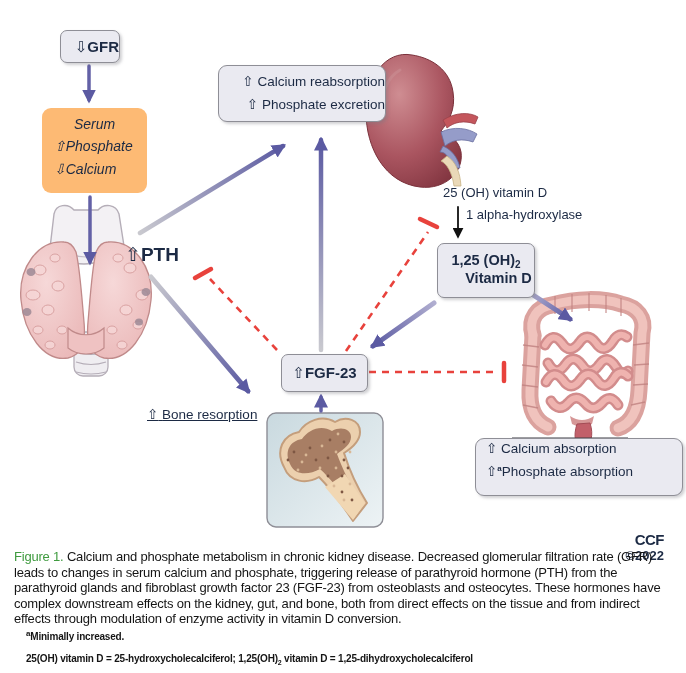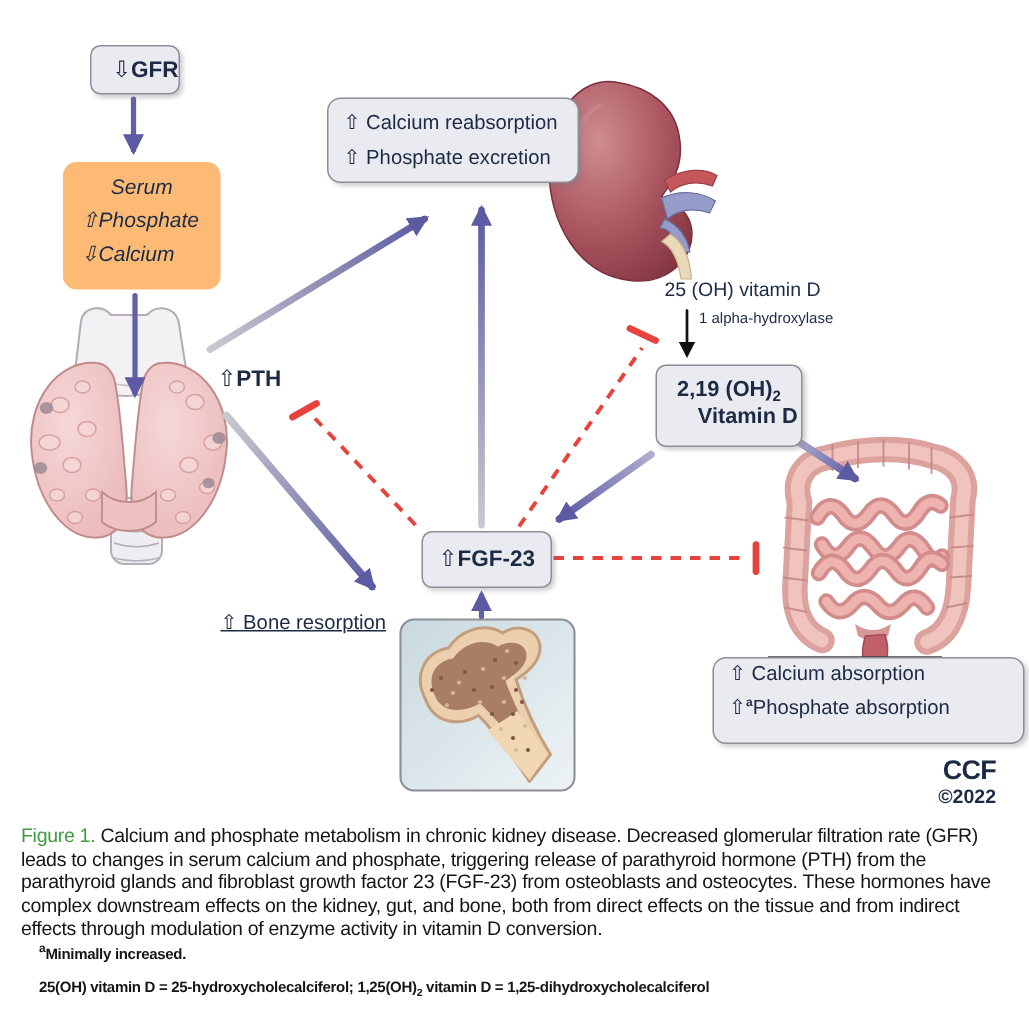--- a/index.html
+++ b/index.html
@@ -13,21 +13,21 @@
   .aru{font-weight:400;}
   .row{white-space:nowrap;}
   sup.sm{font-size:8px;font-weight:700;vertical-align:super;line-height:0;}
   sub.sm{font-size:10px;font-weight:700;vertical-align:-3px;line-height:0;}
   #caption{position:absolute;left:14px;top:549px;width:660px;z-index:2;
            font-size:13px;font-weight:400;letter-spacing:-0.2px;line-height:15.5px;color:#151515;}
   #caption .figlabel{color:#3f9b3f;}
   .footnote{position:absolute;left:26px;z-index:2;font-size:10px;font-weight:700;
             letter-spacing:-0.2px;color:#151515;white-space:nowrap;}
   #credit{position:absolute;left:596px;top:504px;width:68px;text-align:right;z-index:2;line-height:1;}
-  #credit .org{font-size:18px;font-weight:700;letter-spacing:-0.5px;}
+  #credit .org{font-size:15px;font-weight:700;letter-spacing:-0.5px;margin-top:28px;}
   #credit .year{font-size:13px;font-weight:700;margin-top:2px;}
 </style>
 </head>
 <body>
 
 <div id="figure">
 
   <svg id="canvas" width="686" height="545" viewBox="0 0 686 545">
     <defs>
       <marker id="ahp" viewBox="0 0 10 10" refX="7.5" refY="5" markerWidth="14" markerHeight="14" markerUnits="userSpaceOnUse" orient="auto">
@@ -205,41 +205,41 @@
   <div class="dbox noborder" style="left:42px;top:108px;width:105px;height:85px;border-radius:9px;font-size:14px;padding-top:8px;box-sizing:border-box;">
     <div style="text-align:center;">Serum</div>
     <div class="row" style="margin:6px 0 0 12px;">
       <span class="aru">⇧</span><span>Phosphate</span>
     </div>
     <div class="row" style="margin:7px 0 0 12px;">
       <span class="aru">⇩</span><span>Calcium</span>
     </div>
   </div>
 
-  <div class="dbox" style="left:218px;top:65px;width:168px;height:57px;border-radius:9px;font-size:13.5px;padding:7px 0 0 10px;box-sizing:border-box;">
+  <div class="dbox" style="left:218px;top:65px;width:168px;height:57px;border-radius:9px;font-size:13.5px;padding:7px 0 0 10px;box-sizing:border-box;text-align:right;">
     <div class="row">
       <span class="aru">⇧</span>
       <span>Calcium reabsorption</span>
     </div>
     <div class="row" style="margin-top:7px;">
       <span class="aru">⇧</span>
       <span>Phosphate excretion</span>
     </div>
   </div>
 
-  <div class="lbl" style="left:125px;top:243px;font-size:15px;font-weight:700;margin-left:20px;">
+  <div class="lbl" style="left:125px;top:243px;font-size:19px;font-weight:700;">
     <span class="aru">⇧</span><span>PTH</span>
   </div>
 
   <div class="lbl" style="left:443px;top:185px;font-size:13px;">25 (OH) vitamin D</div>
 
-  <div class="lbl" style="left:466px;top:207px;font-size:10px;">1 alpha-hydroxylase</div>
+  <div class="lbl" style="left:466px;top:207px;font-size:13px;">1 alpha-hydroxylase</div>
 
   <div class="dbox" style="left:437px;top:243px;width:98px;height:55px;font-size:14.5px;font-weight:700;text-align:center;padding-top:8px;box-sizing:border-box;">
-    <div class="row"><span>2,19 (OH)</span><sub class="sm">2</sub></div>
+    <div class="row"><span>1,25 (OH)</span><sub class="sm">2</sub></div>
     <div class="row" style="margin-top:2px;margin-left:25px;">Vitamin D</div>
   </div>
 
   <div class="dbox" style="left:281px;top:354px;width:85px;height:36px;font-size:15px;font-weight:700;text-align:center;line-height:36px;">
     <span class="aru">⇧</span><span>FGF-23</span>
   </div>
 
   <div class="lbl" style="left:147px;top:406px;font-size:13.5px;text-decoration:underline;">
     <span class="aru">⇧</span>
     <span>Bone resorption</span>

